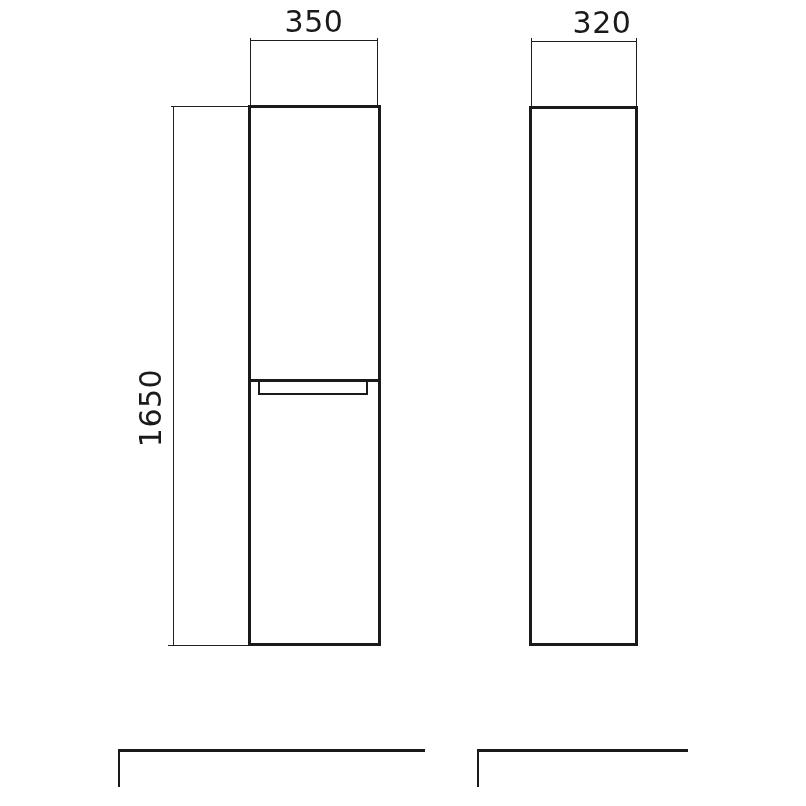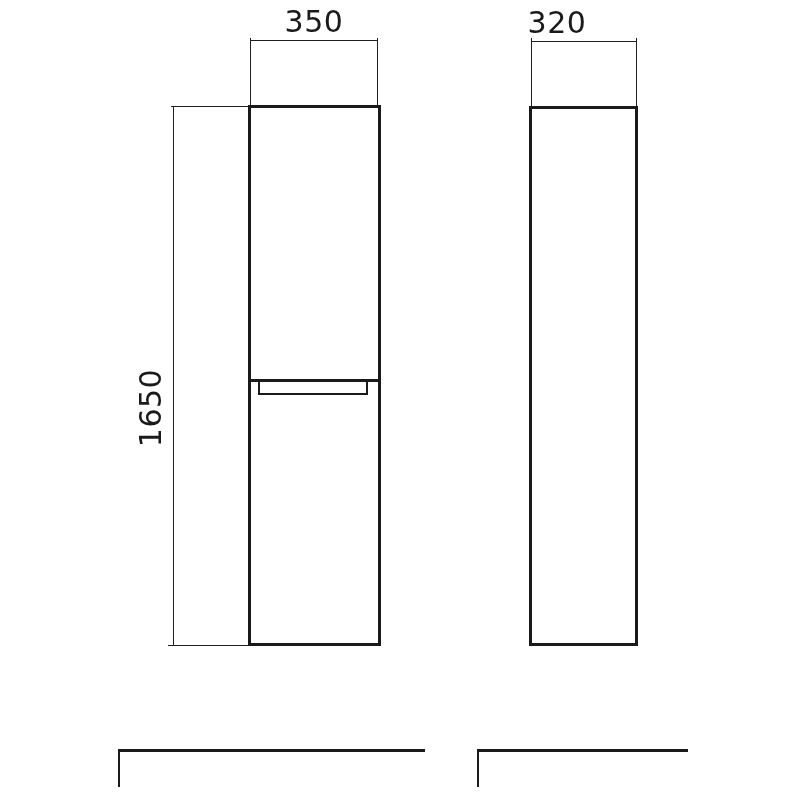--- a/index.html
+++ b/index.html
@@ -58,21 +58,21 @@
   .dim-label {
     position: absolute;
     color: #1a1a1a;
     font-size: 30px;
     line-height: 34px;
     text-align: center;
     white-space: nowrap;
     letter-spacing: 0.5px;
   }
   .label-350  { left: 250px; top: 5px;  width: 128px; height: 34px; }
-  .label-320  { left: 504px; top: 6px;  width: 106px; height: 34px; }
+  .label-320  { left: 549px; top: 6px;  width: 106px; height: 34px; }
   .label-1650 {
     left: 81px; top: 391px; width: 140px; height: 34px;
     transform: rotate(-90deg);
     transform-origin: center center;
   }
 
   
   .floor-l-h { left: 118px; top: 749px; width: 307px; height: 3px; }
   .floor-l-v { left: 118px; top: 749px; width: 2px;   height: 38px; }
   .floor-r-h { left: 477px; top: 749px; width: 211px; height: 3px; }

